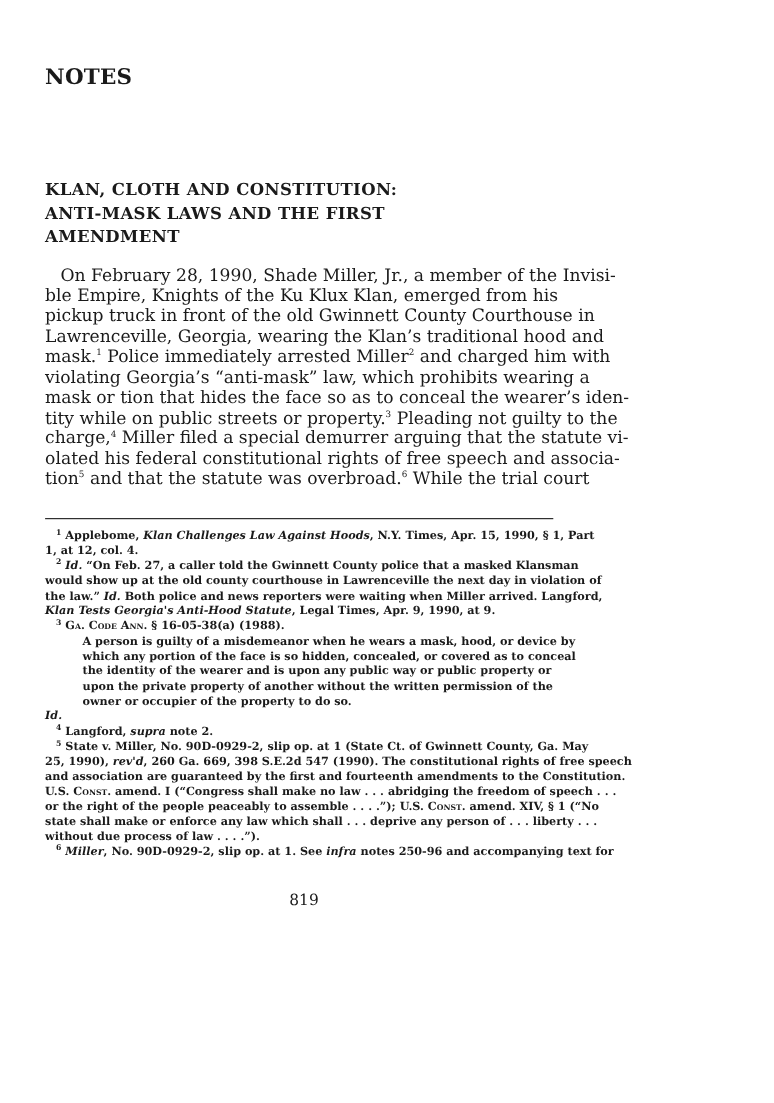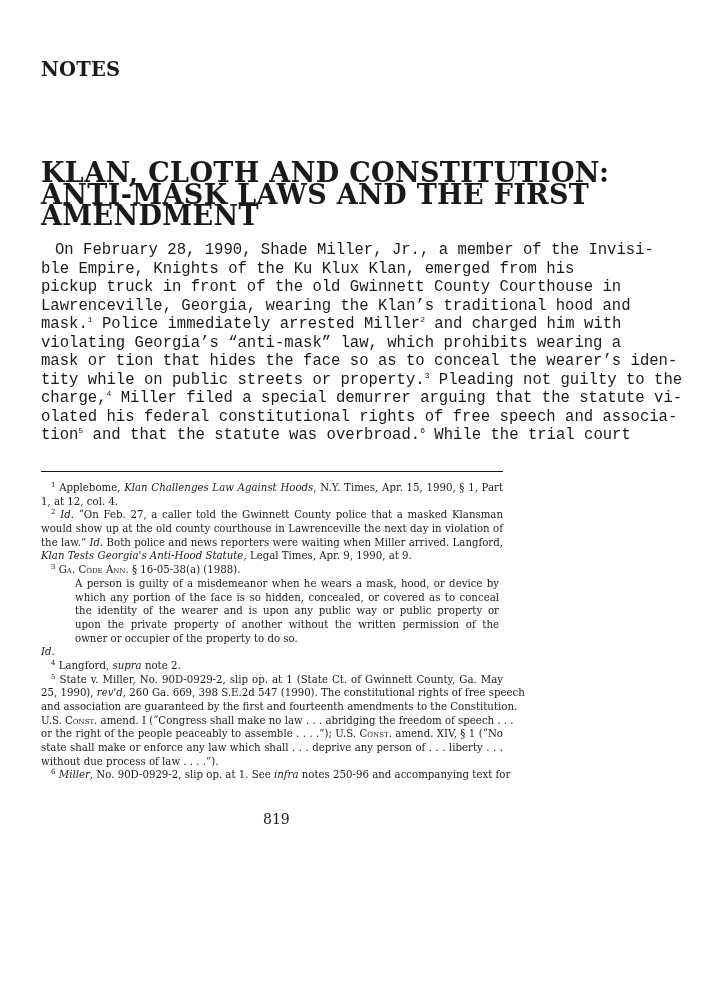--- a/index.html
+++ b/index.html
@@ -1,26 +1,26 @@
 <!DOCTYPE html>
 <html><head>
 <meta charset="utf-8">
 <style>
   html, body { margin: 0; padding: 0; background: #ffffff; }
   body { width: 704px; height: 1003px; position: relative; overflow: hidden; color: #1a1a1a; font-family: "DejaVu Serif", "Liberation Serif", serif; }
   .page { position: absolute; left: 0; top: 0; width: 704px; height: 1003px; }
   .section-label { position: absolute; left: 41px; top: 58px; font-size: 19.5px; letter-spacing: 0.2px; font-weight: bold; margin: 0; }
-  .title { position: absolute; left: 41px; top: 162px; margin: 0; font-weight: bold; font-size: 27px; line-height: 21.5px; letter-spacing: 0.35px; }
+  .title { position: absolute; left: 41px; top: 162px; margin: 0; font-weight: bold; font-size: 15px; line-height: 21.5px; letter-spacing: 0.35px; }
   .title .tline { display: block; white-space: nowrap; }
   .body-text { position: absolute; left: 41px; top: 241px; width: 462px; font-size: 15.6px; line-height: 18.5px; }
-  .line { display: block; white-space: nowrap; text-align: justify; text-align-last: justify; height: 18.5px; font-family: Liberation Mono, monospace; }
+  .line { display: block; white-space: nowrap; text-align: justify; text-align-last: justify; height: 18.5px; }
   sup.fn { font-size: 8px; vertical-align: 6px; line-height: 0; }
   .rule { position: absolute; left: 41px; top: 471px; width: 462px; height: 0; border-top: 1.3px solid #1a1a1a; }
   .footnotes { position: absolute; left: 41px; top: 481px; width: 462px; font-size: 10.2px; line-height: 13.7px; }
-  .fline { display: block; white-space: nowrap; height: 13.7px; text-align: justify; text-align-last: justify; }
+  .fline { display: block; white-space: nowrap; height: 13.7px; text-align: justify; text-align-last: justify; font-weight: bold; }
   .fline.short { text-align-last: left; }
   .fline.indent { padding-left: 10px; }
   .fline.quote { padding-left: 34px; width: calc(100% - 38px); }
   .fsup { font-size: 7px; vertical-align: 4px; line-height: 0; }
   .sc { font-variant: small-caps; }
   .page-number { position: absolute; left: 263px; top: 811px; font-size: 14px; }
   i { font-style: italic; }
 </style>
 </head>
 <body>

